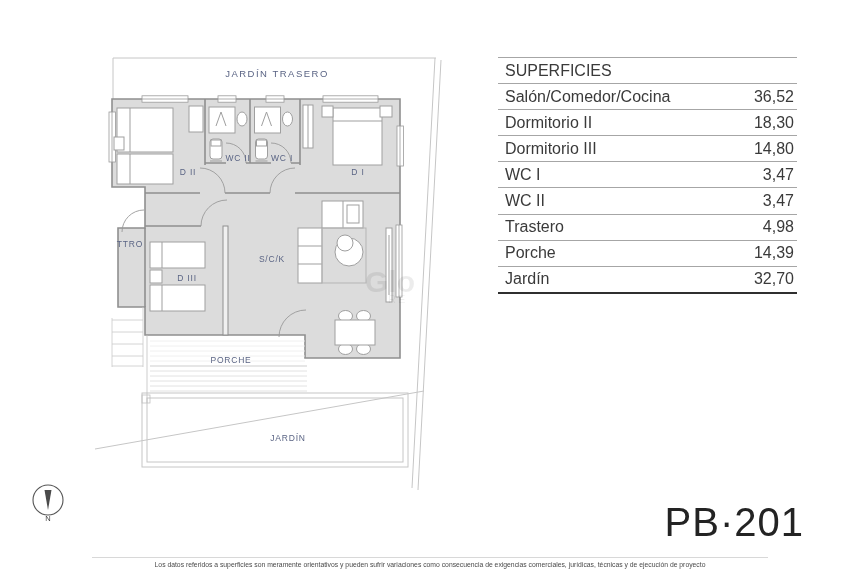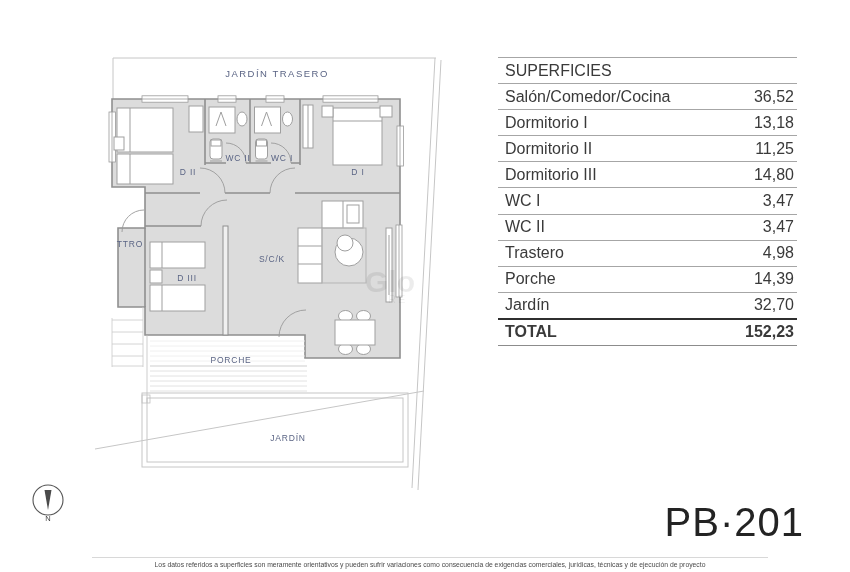--- a/index.html
+++ b/index.html
@@ -198,26 +198,22 @@
   
   <div class="stable">
     <div class="trow">
       <span>SUPERFICIES</span>
     </div>
     <div class="trow">
       <span class="lbl">Salón/Comedor/Cocina</span>
       <span class="val">36,52</span>
     </div>
     <div class="trow">
-      <span class="lbl">Dormitorio I</span>
-      <span class="val">13,18</span>
-    </div>
-    <div class="trow">
       <span class="lbl">Dormitorio II</span>
-      <span class="val">11,25</span>
+      <span class="val">18,30</span>
     </div>
     <div class="trow">
       <span class="lbl">Dormitorio III</span>
       <span class="val">14,80</span>
     </div>
     <div class="trow">
       <span class="lbl">WC I</span>
       <span class="val">3,47</span>
     </div>
     <div class="trow">
@@ -229,24 +225,20 @@
       <span class="val">4,98</span>
     </div>
     <div class="trow">
       <span class="lbl">Porche</span>
       <span class="val">14,39</span>
     </div>
     <div class="trow pre-total">
       <span class="lbl">Jardín</span>
       <span class="val">32,70</span>
     </div>
-    <div class="trow total">
-      <span class="lbl">TOTAL</span>
-      <span class="val">152,23</span>
-    </div>
   </div>
 
   
   <div class="plan-code">PB·201</div>
 
   
   <div class="foot-line"></div>
   <div class="disclaimer">Los datos referidos a superficies son meramente orientativos y pueden sufrir variaciones como consecuencia de exigencias comerciales, jurídicas, técnicas y de ejecución de proyecto</div>
 
 </div>

